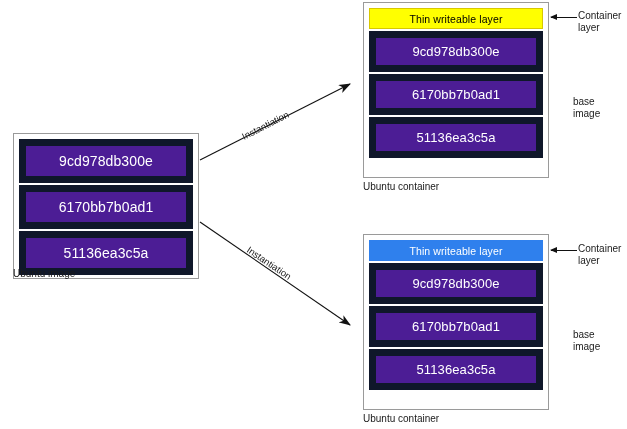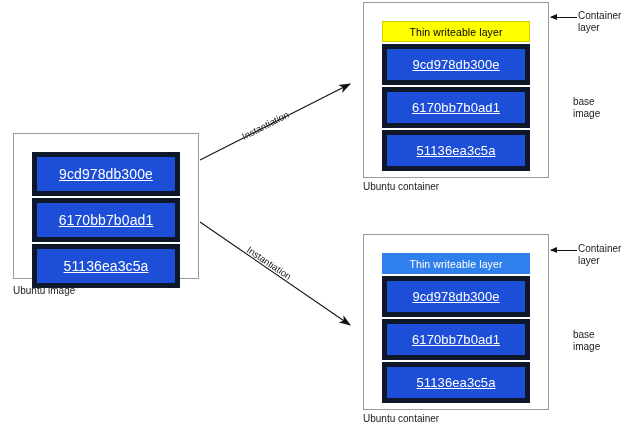--- a/index.html
+++ b/index.html
@@ -20,39 +20,38 @@
     position: absolute;
     inset: 0;
   }
 
   
   .stack-box {
     position: absolute;
     box-sizing: border-box;
     border: 1px solid #9a9a9a;
     background: #ffffff;
-    padding: 18px;
+    padding: 5px;
   }
 
   .layer {
     box-sizing: border-box;
     width: 100%;
     display: flex;
     align-items: center;
     justify-content: center;
     text-align: center;
     white-space: nowrap;
     letter-spacing: .1px;
   }
 
   .layer.green {
-    background: #1d4ed8;
-    border: 5px solid #0f172a;
+    background: #4c1d95;
+    border: 7px solid #0f172a;
     color: #ffffff;
-    text-decoration: underline;
   }
   .layer.yellow {
     background: #ffff00;
     border: 1px solid #d8c800;
     color: #000000;
   }
   .layer.blue {
     background: #2f80ed;
     border: 1px solid #2f80ed;
     color: #ffffff;
@@ -159,21 +158,21 @@
 
   <div class="diag-label" style="left:240px; top:132px; transform: rotate(-27deg);">Instantiation</div>
 
   <div class="diag-label" style="left:251px; top:244px; transform: rotate(34deg);">Instantiation</div>
 
   <div class="stack-box" id="image-box">
     <div class="layer green">9cd978db300e</div>
     <div class="layer green">6170bb7b0ad1</div>
     <div class="layer green">51136ea3c5a</div>
   </div>
-  <div class="caption" style="left:13px; top:285px; width:186px;">Ubuntu image</div>
+  <div class="caption" style="left:13px; top:268px; width:186px;">Ubuntu image</div>
 
   <div class="stack-box container-box" id="container-top">
     <div class="layer yellow thin">Thin writeable layer</div>
     <div class="layer green">9cd978db300e</div>
     <div class="layer green">6170bb7b0ad1</div>
     <div class="layer green">51136ea3c5a</div>
   </div>
   <div class="caption" style="left:363px; top:181px; width:186px;">Ubuntu container</div>
 
   <div class="annot-arrow" style="left:551px; top:17px; width:26px;"></div>

